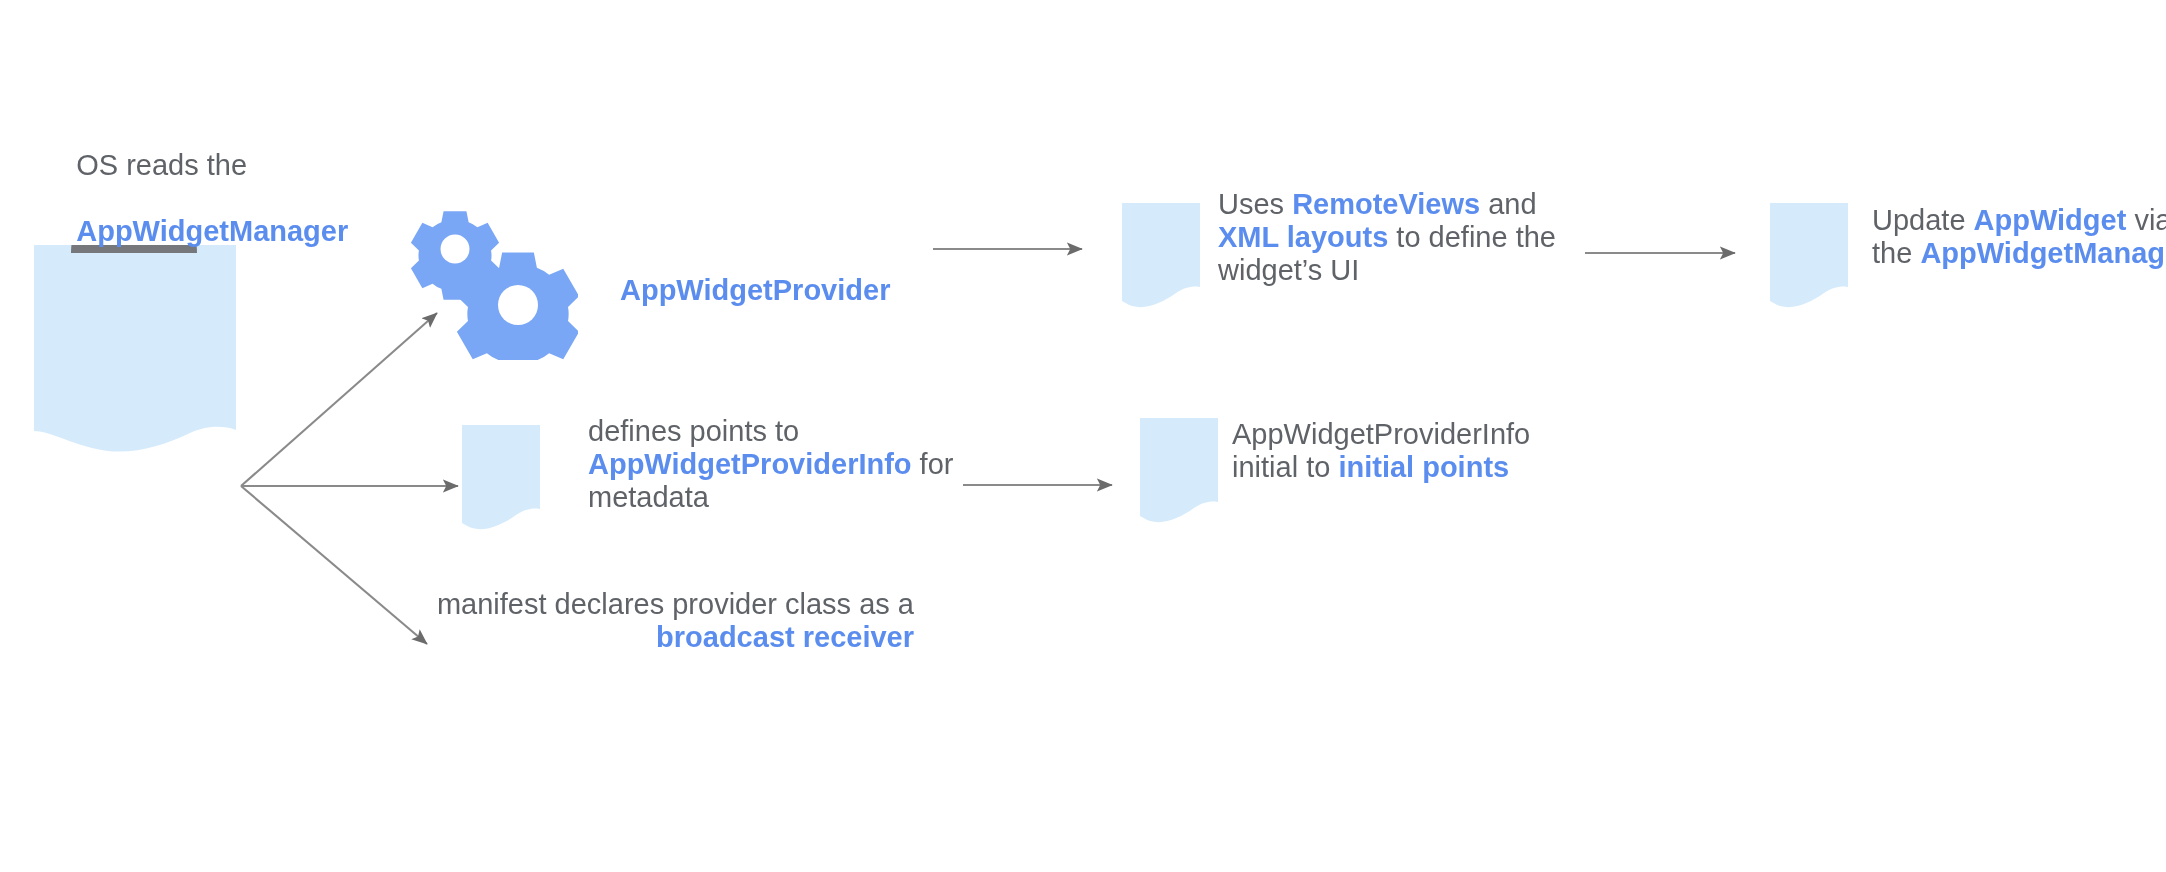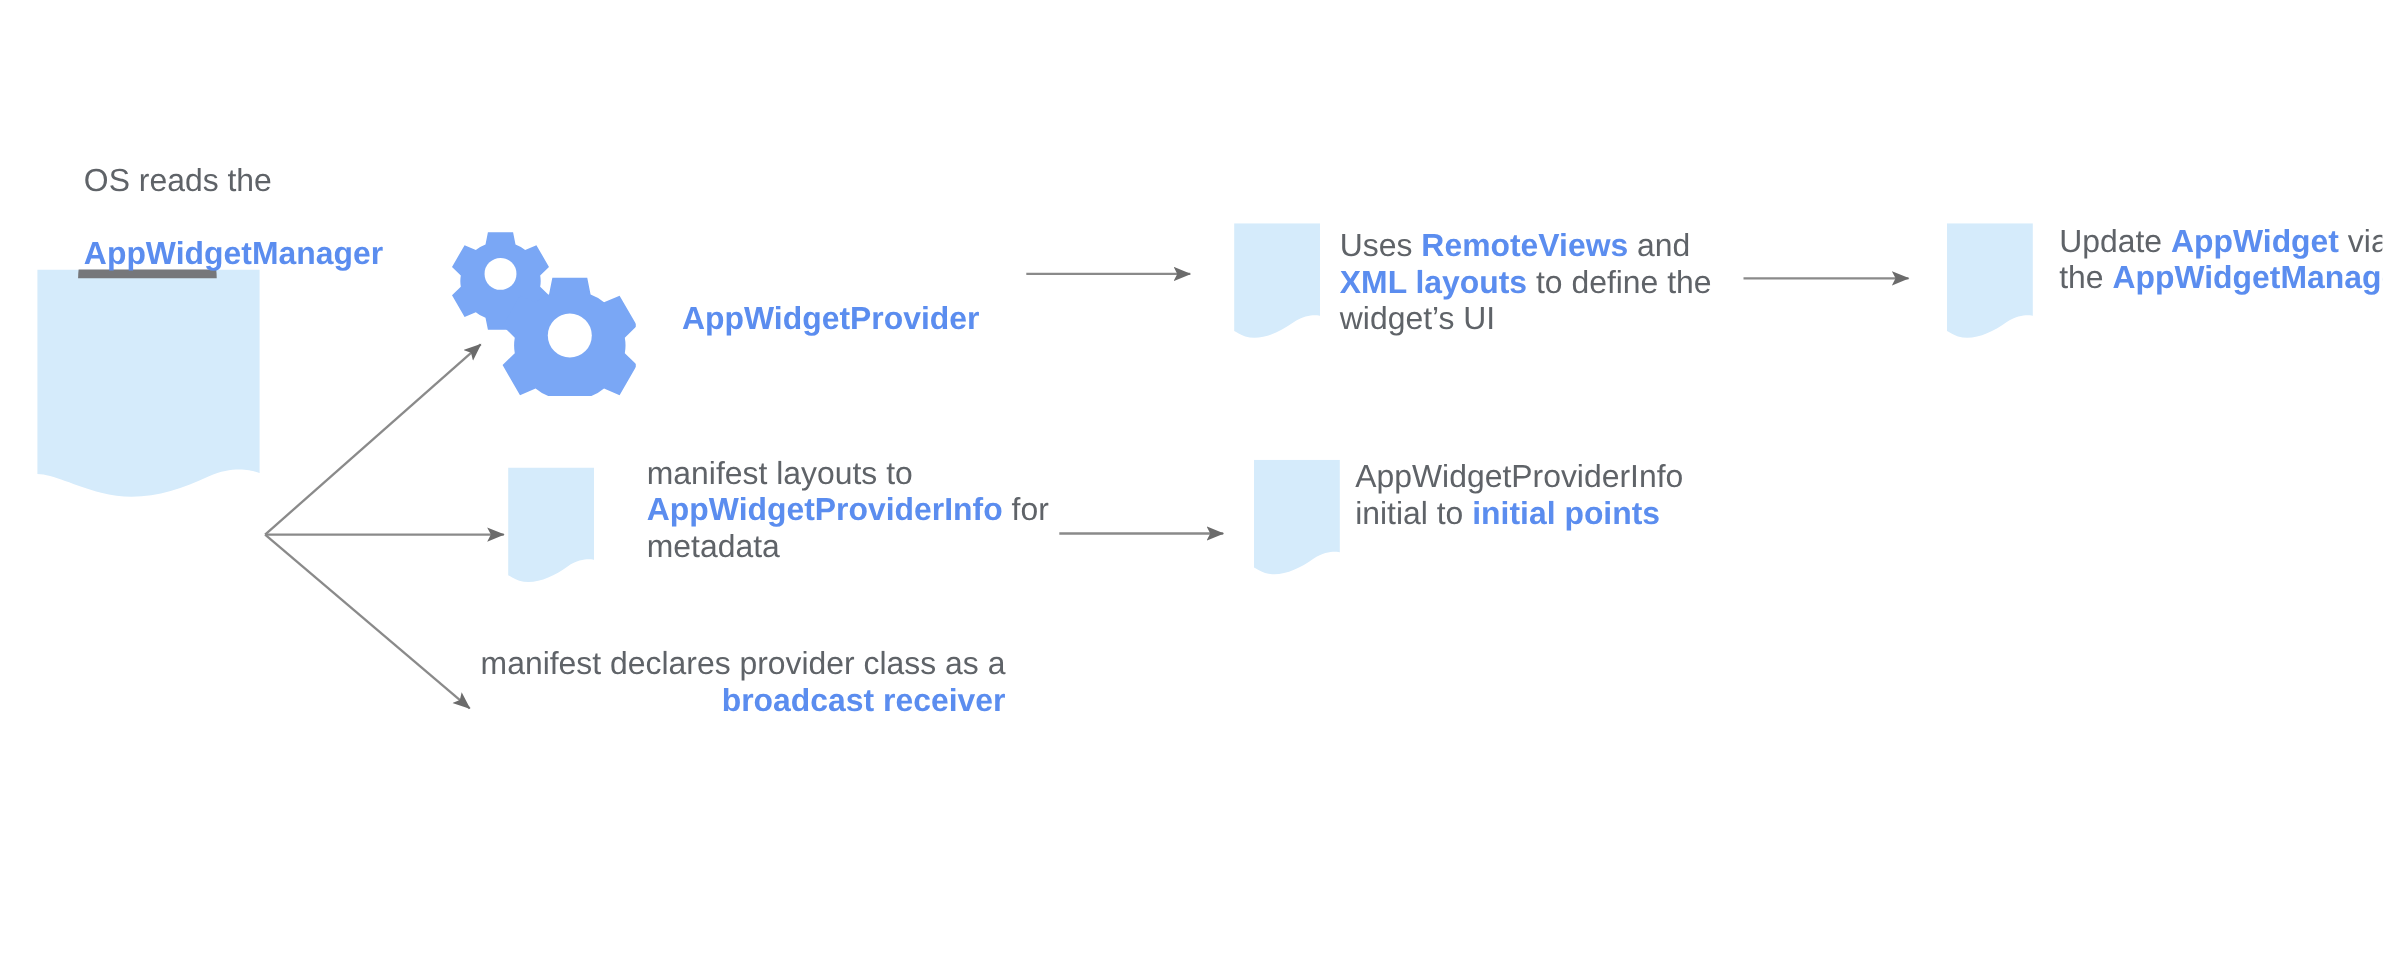--- a/index.html
+++ b/index.html
@@ -37,21 +37,21 @@
     top: 116px;
     width: 320px;
   }
   .label-provider {
     left: 620px;
     top: 208px;
     width: 300px;
   }
   .label-remoteviews {
     left: 1218px;
-    top: 208px;
+    top: 188px;
     width: 350px;
   }
   .label-update {
     left: 1872px;
     top: 204px;
     width: 330px;
   }
   .label-info {
     left: 588px;
     top: 415px;
@@ -177,19 +177,19 @@
   </div>
 
   <div class="abs txt label-provider">
     <b>AppWidgetProvider</b><br>
   </div>
 
   <div class="abs txt label-remoteviews"><span>Uses </span><b>RemoteViews</b><span> and </span><b>XML layouts</b><span> to define the widget’s UI</span></div>
 
   <div class="abs txt label-update"><span>Update </span><b>AppWidget</b><span> via the </span><b>AppWidgetManager</b></div>
 
-  <div class="abs txt label-info"><span>manifest layouts to </span><b>AppWidgetProviderInfo</b><span> for metadata</span></div>
+  <div class="abs txt label-info"><span>defines points to </span><b>AppWidgetProviderInfo</b><span> for metadata</span></div>
 
   <div class="abs txt label-initial"><span>AppWidgetProviderInfo initial to </span><b>initial points</b></div>
 
   <div class="abs txt label-broadcast"><span>manifest declares provider class as a </span><b>broadcast receiver</b></div>
 
 </div>
 
 </body></html>

